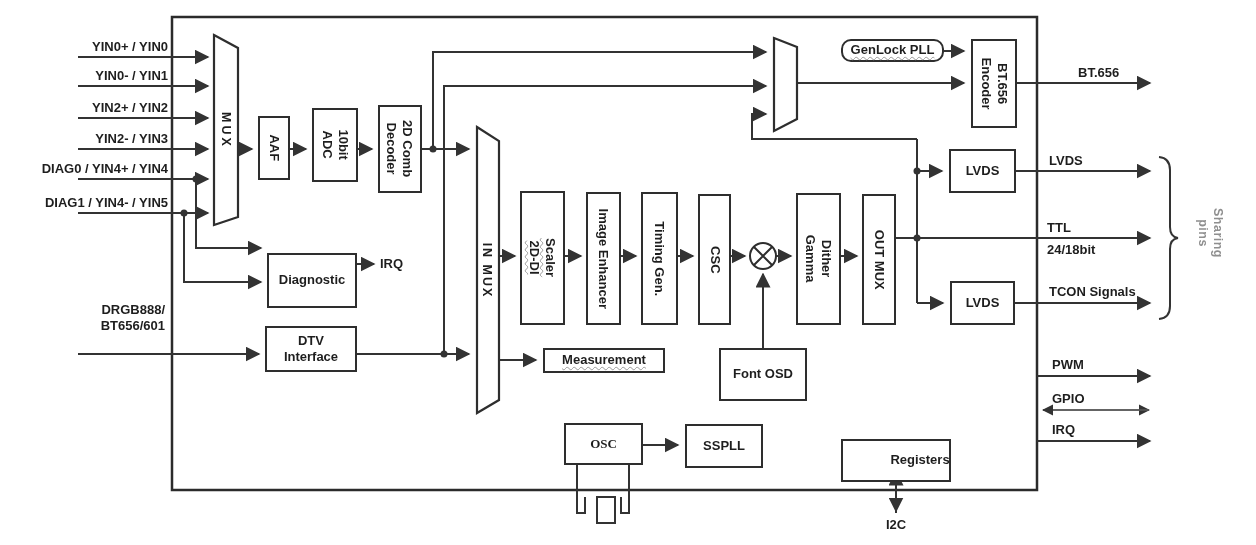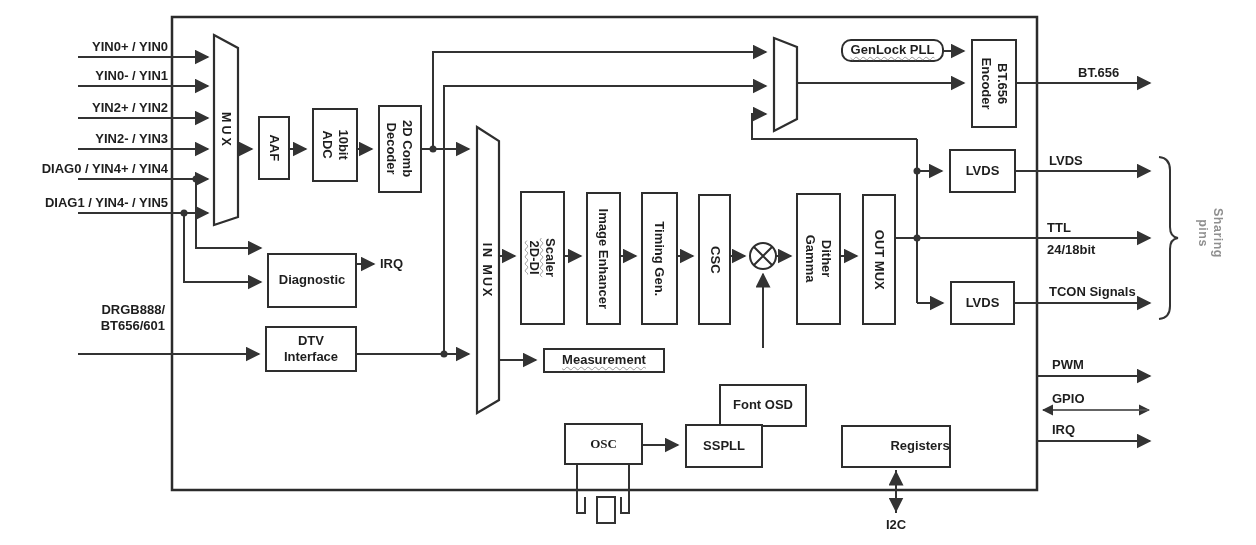--- a/index.html
+++ b/index.html
@@ -160,21 +160,21 @@
   <div class="box" style="left:698px;top:194px;width:33px;height:131px;">
     <span class="vtext">CSC</span></div>
 
   <div class="box" style="left:796px;top:193px;width:45px;height:132px;">
     <span class="vtext">Dither
 Gamma</span></div>
 
   <div class="box" style="left:862px;top:194px;width:34px;height:131px;">
     <span class="vtext">OUT MUX</span></div>
 
-  <div class="box" style="left:719px;top:348px;width:88px;height:43px;margin-top:36px;">
+  <div class="box" style="left:719px;top:348px;width:88px;height:53px;">
     <span>Font OSD</span></div>
 
   <div class="box" style="left:543px;top:348px;width:122px;height:25px;">
     <span class="squiggle">Measurement</span></div>
 
   <div class="box" style="left:265px;top:326px;width:92px;height:46px;">
     <span>DTV
 Interface</span></div>
 
   <div class="box" style="left:267px;top:237px;width:90px;height:55px;margin-top:16px;">
@@ -192,21 +192,21 @@
 
   <div class="box" style="left:950px;top:281px;width:65px;height:44px;">
     <span>LVDS</span></div>
 
   <div class="box" style="left:564px;top:423px;width:79px;height:42px;font-family:Liberation Serif, serif;">
     <span>OSC</span></div>
 
   <div class="box" style="left:685px;top:424px;width:78px;height:44px;">
     <span>SSPLL</span></div>
 
-  <div class="box" style="left:841px;top:425px;width:110px;height:43px;padding-left:48px;">
+  <div class="box" style="left:841px;top:439px;width:110px;height:43px;padding-left:48px;">
     <span>Registers</span></div>
 
   <div class="vwrap" style="left:210px;top:35px;width:30px;height:190px;">
     <span class="vtext sp3">MUX</span>
     </div>
 
   <div class="vwrap" style="left:473px;top:127px;width:28px;height:286px;">
     <span class="vtext sp2">IN MUX</span>
     </div>
 

